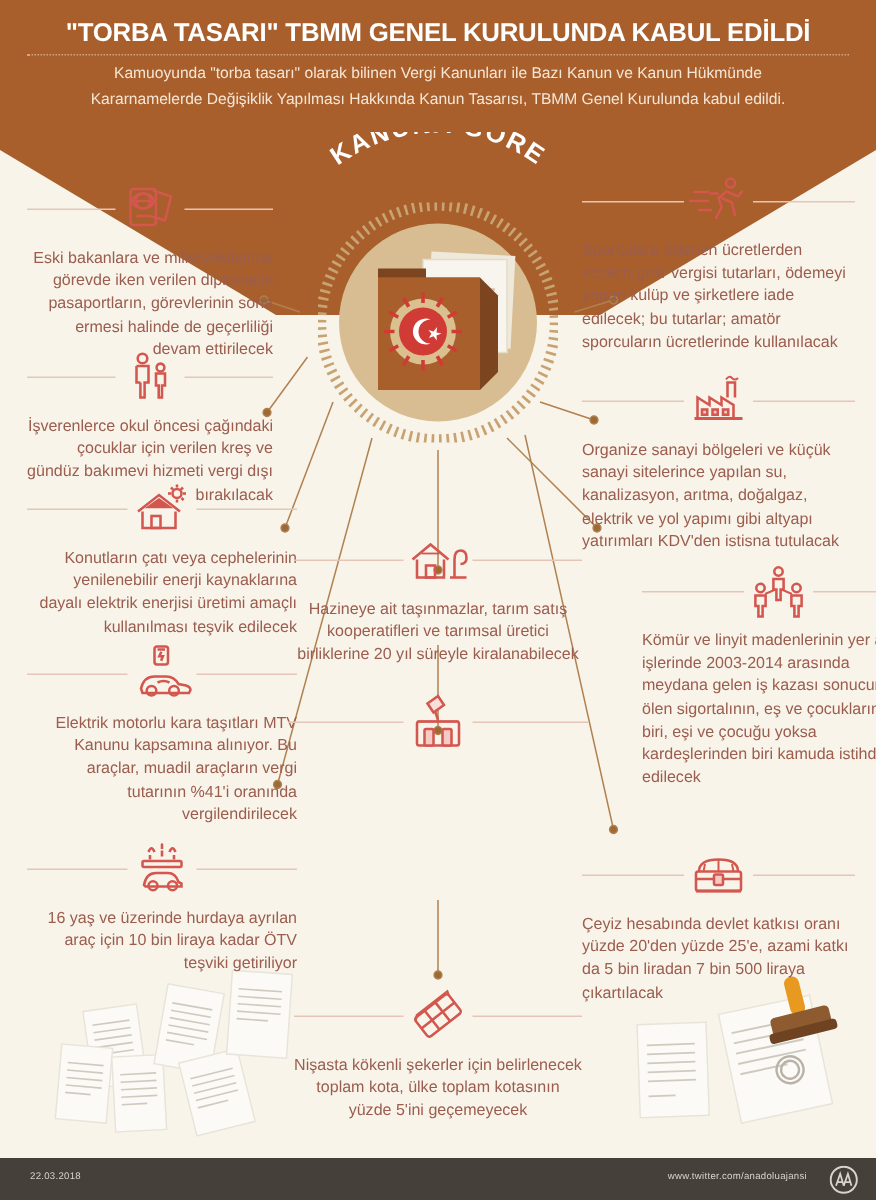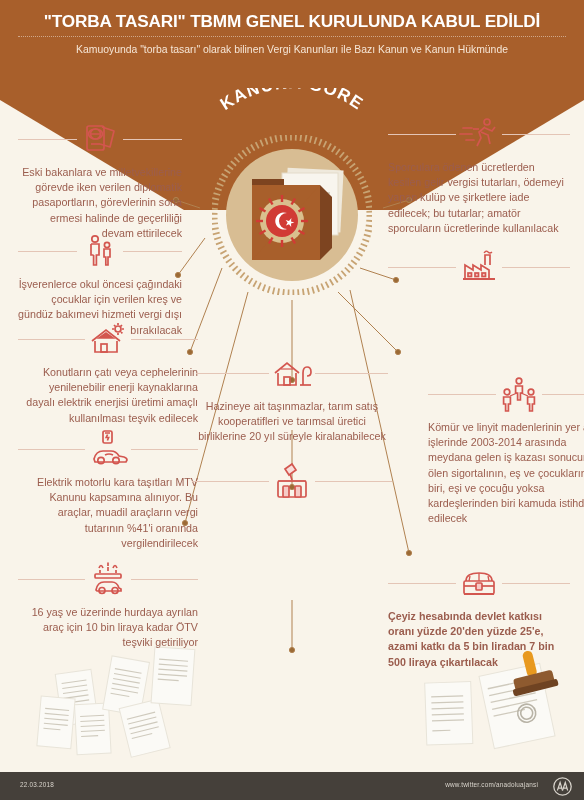--- a/index.html
+++ b/index.html
@@ -152,20 +152,21 @@
         </clipPath>
     </defs>
     <rect width="180" height="170" fill="url(#dp2)" clip-path="url(#cl2)"></rect>
   </svg>
 
   <div class="header-band"></div>
   <div class="header-rule"></div>
   <div class="header-title">"TORBA TASARI" TBMM GENEL KURULUNDA KABUL EDİLDİ</div>
   <div class="header-sub">
     <span>Kamuoyunda "torba tasarı" olarak bilinen Vergi Kanunları ile Bazı Kanun ve Kanun Hükmünde</span><br>
+    <span>Kararnamelerde Değişiklik Yapılması Hakkında Kanun Tasarısı, TBMM Genel Kurulunda kabul edildi.</span>
   </div>
 
   <svg class="rays" viewBox="0 0 584 800">
     <g stroke="#b08150" stroke-width="1" fill="#9b6a35">
       <line x1="200" y1="208" x2="176" y2="200"></line>
         <circle cx="176" cy="200" r="2.6"></circle>
       <line x1="205" y1="238" x2="178" y2="275"></line>
         <circle cx="178" cy="275" r="2.6"></circle>
       <line x1="222" y1="268" x2="190" y2="352"></line>
         <circle cx="190" cy="352" r="2.6"></circle>
@@ -355,20 +356,36 @@
           <rect x="8" y="20" width="28" height="16" rx="1.5"></rect>
           <rect x="13" y="25" width="6" height="11" rx="1" fill="#f6cbc6"></rect>
           <rect x="25" y="25" width="6" height="11" rx="1" fill="#f6cbc6"></rect>
           <path d="M8 20 h28" stroke-width="1.2"></path>
         </svg>
       </span>
       <span class="rule"></span>
     </div>
   </div>
 
+  <div class="fact col-mid" style="left:196px; top:656px; width:192px;">
+    <div class="icon-row">
+      <span class="rule"></span>
+      <span class="icon">
+        <svg viewBox="0 0 44 38" width="44" height="38" fill="none" stroke="#d3564f" stroke-width="1.7">
+          <g transform="rotate(-38 22 19)">
+            <rect x="8" y="11" width="28" height="16" rx="2"></rect>
+            <path d="M8 19 h28 M17 11 v16 M26 11 v16"></path>
+            <path d="M8 13 l3 -3 h26 l-1 3" stroke-width="1.3"></path>
+          </g>
+        </svg>
+      </span>
+      <span class="rule"></span>
+    </div>
+    <div class="txt">Nişasta kökenli şekerler için belirlenecek toplam kota, ülke toplam kotasının yüzde 5'ini geçemeyecek</div>
+  </div>
 
   <div class="fact col-right" style="left:388px; top:113px; width:182px;">
     <div class="icon-row">
       <span class="rule"></span>
       <span class="icon">
         <svg viewBox="0 0 44 36" width="44" height="36" fill="none" stroke="#d3564f" stroke-width="1.7">
           <circle cx="30" cy="6" r="3"></circle>
           <path d="M28 11 l-6 5 l2 6 l-4 8"></path>
           <path d="M24 16 l7 3 l2 9"></path>
           <path d="M28 12 l7 3 l3 -4"></path>
@@ -390,20 +407,21 @@
           <path d="M28 16 v-10 h5 v10"></path>
           <rect x="11" y="24" width="3.5" height="3.5" fill="#f6cbc6"></rect>
           <rect x="18" y="24" width="3.5" height="3.5" fill="#f6cbc6"></rect>
           <rect x="25" y="24" width="3.5" height="3.5" fill="#f6cbc6"></rect>
           <path d="M6 30 h32" stroke-width="2"></path>
           <path d="M27 4 q2 -3 4 -1 q2 2 4 0" stroke-width="1.3"></path>
         </svg>
       </span>
       <span class="rule"></span>
     </div>
+    <div class="txt">Organize sanayi bölgeleri ve küçük sanayi sitelerince yapılan su, kanalizasyon, arıtma, doğalgaz, elektrik ve yol yapımı gibi altyapı yatırımları KDV'den istisna tutulacak</div>
   </div>
 
   <div class="fact col-right" style="left:388px; top:373px; width:182px;margin-left:40px;">
     <div class="icon-row">
       <span class="rule"></span>
       <span class="icon">
         <svg viewBox="0 0 44 38" width="44" height="38" fill="none" stroke="#d3564f" stroke-width="1.7">
           <circle cx="22" cy="6" r="2.8"></circle>
           <path d="M18.6 11 h6.8 v7 h-2 v7 h-2.8 v-7 h-2 z"></path>
           <circle cx="10" cy="17" r="2.8"></circle>
@@ -411,21 +429,21 @@
           <circle cx="34" cy="17" r="2.8"></circle>
           <path d="M30.6 22 h6.8 v7 h-2 v7 h-2.8 v-7 h-2 z"></path>
           <path d="M20 18 l-7 3 M24 18 l7 3" stroke-width="1.3"></path>
         </svg>
       </span>
       <span class="rule"></span>
     </div>
     <div class="txt">Kömür ve linyit madenlerinin yer altı işlerinde 2003-2014 arasında meydana gelen iş kazası sonucunda ölen sigortalının, eş ve çocuklarından biri, eşi ve çocuğu yoksa kardeşlerinden biri kamuda istihdam edilecek</div>
   </div>
 
-  <div class="fact col-right" style="left:388px; top:562px; width:182px;font-weight:bold;">
+  <div class="fact col-right" style="left:388px; top:562px; width:182px;">
     <div class="icon-row">
       <span class="rule"></span>
       <span class="icon">
         <svg viewBox="0 0 44 36" width="44" height="36" fill="none" stroke="#d3564f" stroke-width="1.7">
           <path d="M9 16 q0 -8 13 -8 q13 0 13 8"></path>
           <rect x="7" y="16" width="30" height="13" rx="1.5"></rect>
           <path d="M7 21 h30"></path>
           <rect x="19" y="18" width="6" height="7" rx="1" fill="#f6cbc6"></rect>
           <path d="M22 8 v8" stroke-width="1.3"></path>
           <path d="M13 11 l-1 5 M31 11 l1 5" stroke-width="1.3"></path>

